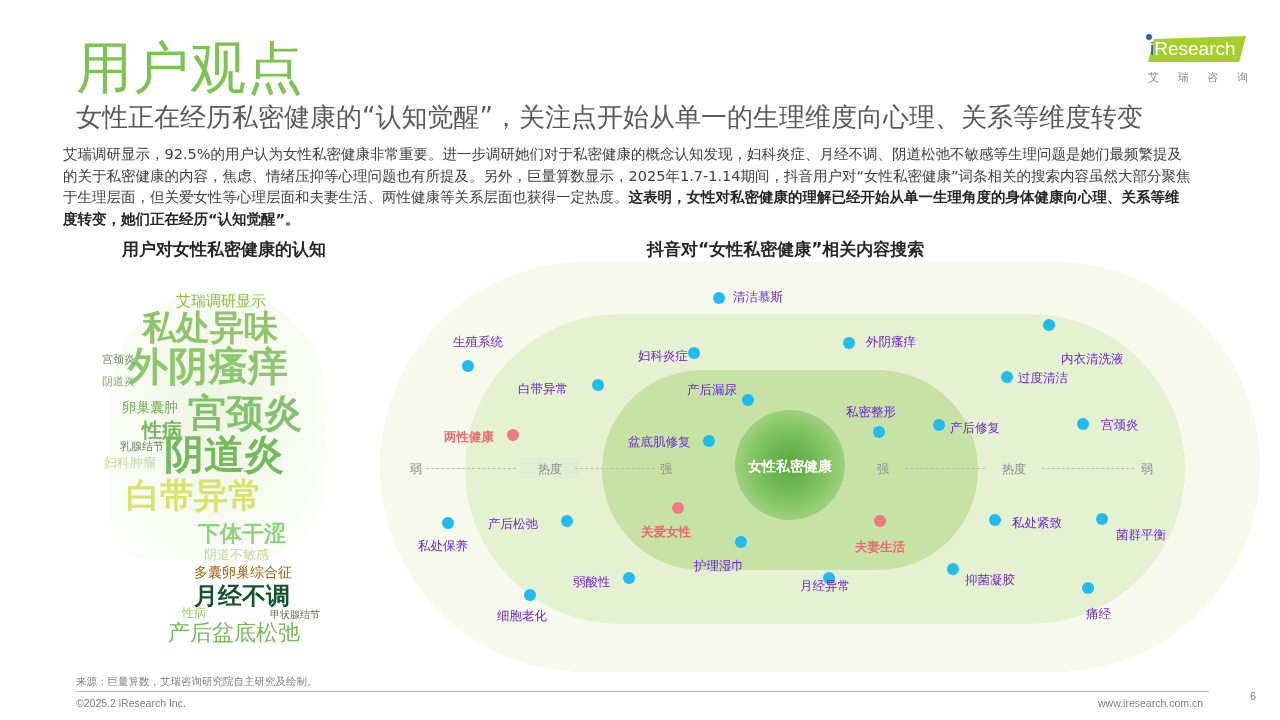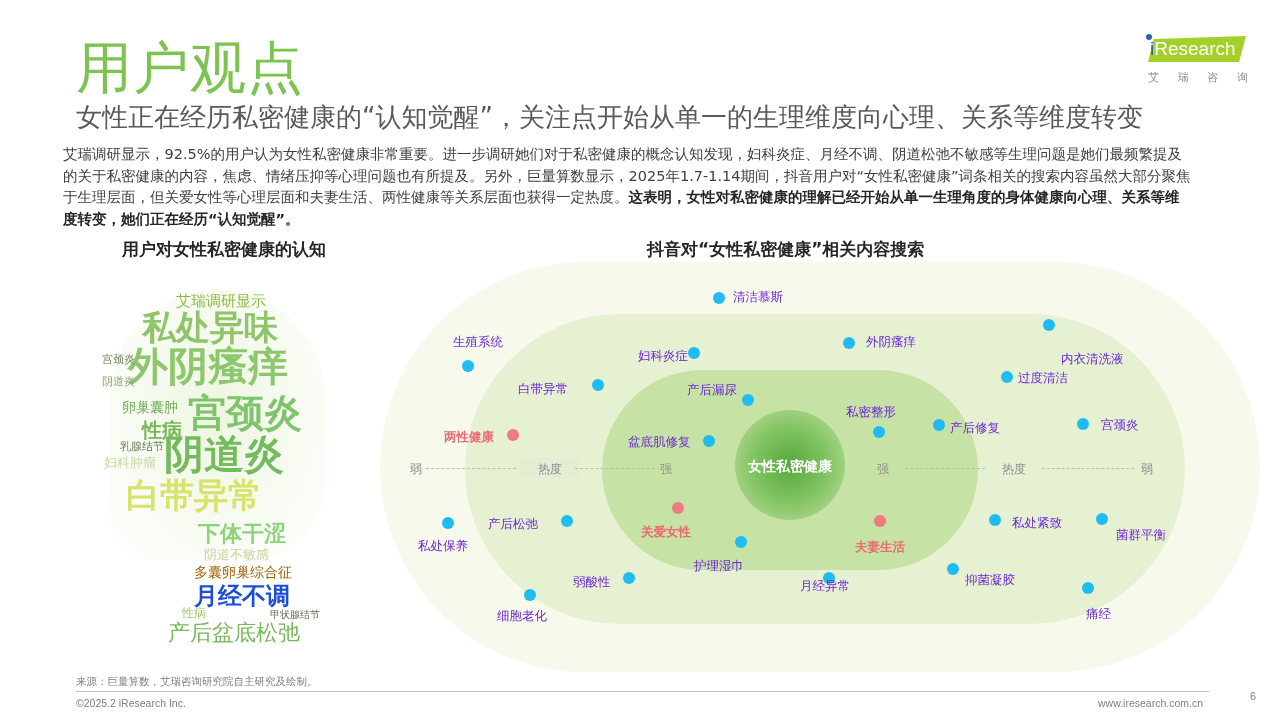--- a/index.html
+++ b/index.html
@@ -85,21 +85,21 @@
     <span class="word" style="left: 32px; top: 120px; font-size: 14px; color: rgb(111, 174, 90);">卵巢囊肿</span>
     <span class="word" style="left: 98px; top: 114px; font-size: 38px; color: rgb(127, 196, 108); font-weight: bold;">宫颈炎</span>
     <span class="word" style="left: 52px; top: 140px; font-size: 20px; color: rgb(120, 184, 92); font-weight: bold;">性病</span>
     <span class="word" style="left: 30px; top: 161px; font-size: 11px; color: rgb(107, 125, 90);">乳腺结节</span>
     <span class="word" style="left: 74px; top: 154px; font-size: 40px; color: rgb(116, 187, 94); font-weight: bold;">阴道炎</span>
     <span class="word" style="left: 14px; top: 176px; font-size: 13px; color: rgb(201, 217, 160); text-align: center;">妇科肿瘤</span>
     <span class="word" style="left: 36px; top: 198px; font-size: 34px; color: rgb(216, 227, 106); font-weight: bold;">白带异常</span>
     <span class="word" style="left: 108px; top: 243px; font-size: 22px; color: rgb(142, 210, 122); font-weight: bold;">下体干涩</span>
     <span class="word" style="left: 114px; top: 268px; font-size: 13px; color: rgb(199, 215, 154);">阴道不敏感</span>
     <span class="word" style="left: 104px; top: 285px; font-size: 14px; color: #a16207;">多囊卵巢综合征</span>
-    <span class="word" style="left: 104px; top: 304px; font-size: 24px; color: #1d4ed8; font-weight: bold;">月经不调</span>
+    <span class="word" style="left: 104px; top: 304px; font-size: 24px; color: #14532d; font-weight: bold;">月经不调</span>
     <span class="word" style="left: 92px; top: 327px; font-size: 12px; color: rgb(156, 200, 112);">性病</span>
     <span class="word" style="left: 180px; top: 330px; font-size: 10px; color: rgb(92, 107, 74);">甲状腺结节</span>
     <span class="word" style="left: 78px; top: 342px; font-size: 22px; color: rgb(120, 184, 92); font-weight: normal;">产后盆底松弛</span>
   </div>
 
 <div class="diagram" id="diagram">
   <div class="ring ring-1"></div>
   <div class="ring ring-2"></div>
   <div class="ring ring-3"></div>
   <div class="core"></div>

